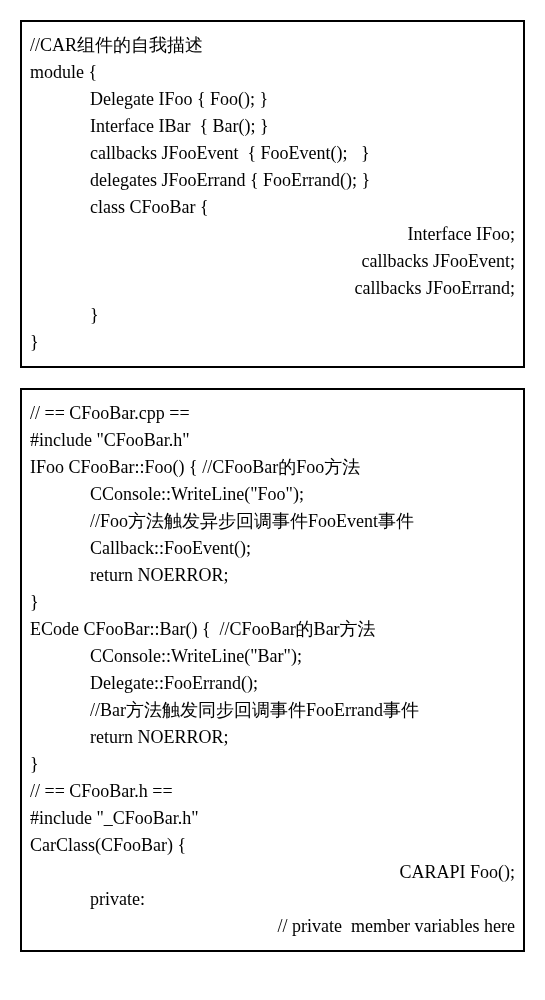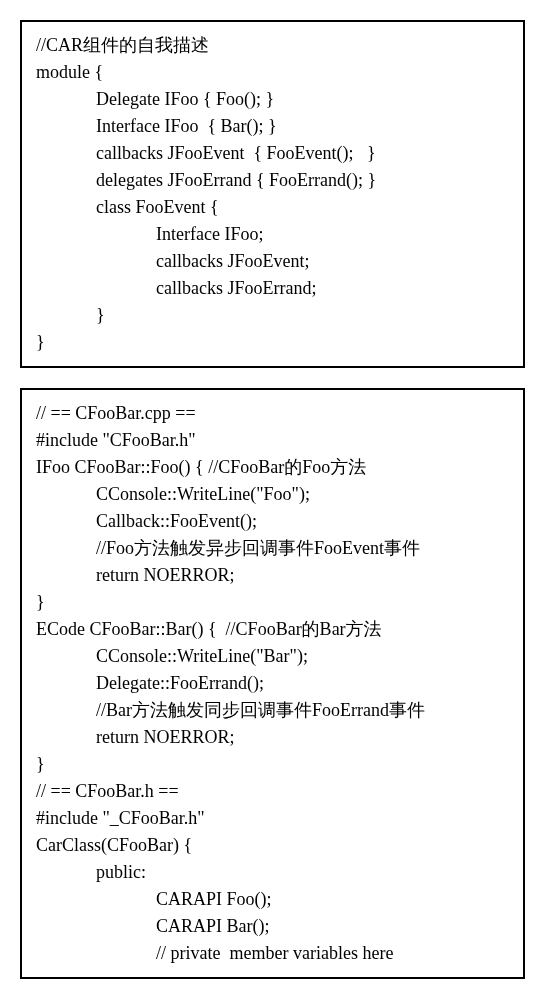--- a/index.html
+++ b/index.html
@@ -17,66 +17,65 @@
     }
     .code-box {
       border: 2px solid #000;
       padding: 10px 8px;
       margin-bottom: 20px;
       background: #fff;
     }
     .code-line {
       white-space: pre;
       font-family: "Times New Roman", serif;
-      margin-left: 6px;
     }
     .indent-1 {
       padding-left: 0;
     }
     .indent-2 {
       padding-left: 60px;
     }
     .indent-3 {
       padding-left: 120px;
+      text-align: right;
     }
   </style>
 </head>
 <body>
 
 <div class="code-box">
   <div class="code-line indent-1">//CAR组件的自我描述</div>
   <div class="code-line indent-1">module {</div>
   <div class="code-line indent-2">Delegate IFoo { Foo(); }</div>
-  <div class="code-line indent-2">Interface IFoo  { Bar(); }</div>
+  <div class="code-line indent-2">Interface IBar  { Bar(); }</div>
   <div class="code-line indent-2">callbacks JFooEvent  { FooEvent();   }</div>
   <div class="code-line indent-2">delegates JFooErrand { FooErrand(); }</div>
-  <div class="code-line indent-2">class FooEvent {</div>
+  <div class="code-line indent-2">class CFooBar {</div>
   <div class="code-line indent-3">Interface IFoo;</div>
   <div class="code-line indent-3">callbacks JFooEvent;</div>
   <div class="code-line indent-3">callbacks JFooErrand;</div>
   <div class="code-line indent-2">}</div>
   <div class="code-line indent-1">}</div>
 </div>
 
 <div class="code-box">
   <div class="code-line indent-1">// == CFooBar.cpp ==</div>
   <div class="code-line indent-1">#include "CFooBar.h"</div>
   <div class="code-line indent-1">IFoo CFooBar::Foo() { //CFooBar的Foo方法</div>
   <div class="code-line indent-2">CConsole::WriteLine("Foo");</div>
+  <div class="code-line indent-2">//Foo方法触发异步回调事件FooEvent事件</div>
   <div class="code-line indent-2">Callback::FooEvent();</div>
-  <div class="code-line indent-2">//Foo方法触发异步回调事件FooEvent事件</div>
   <div class="code-line indent-2">return NOERROR;</div>
   <div class="code-line indent-1">}</div>
   <div class="code-line indent-1">ECode CFooBar::Bar() {  //CFooBar的Bar方法</div>
   <div class="code-line indent-2">CConsole::WriteLine("Bar");</div>
   <div class="code-line indent-2">Delegate::FooErrand();</div>
   <div class="code-line indent-2">//Bar方法触发同步回调事件FooErrand事件</div>
   <div class="code-line indent-2">return NOERROR;</div>
   <div class="code-line indent-1">}</div>
   <div class="code-line indent-1">// == CFooBar.h ==</div>
   <div class="code-line indent-1">#include "_CFooBar.h"</div>
   <div class="code-line indent-1">CarClass(CFooBar) {</div>
-  <div class="code-line indent-2">public:</div>
   <div class="code-line indent-3">CARAPI Foo();</div>
-  <div class="code-line indent-3">CARAPI Bar();</div>
+  <div class="code-line indent-2">private:</div>
   <div class="code-line indent-3">// private  member variables here</div>
 
 </div>
 
 </body></html>

